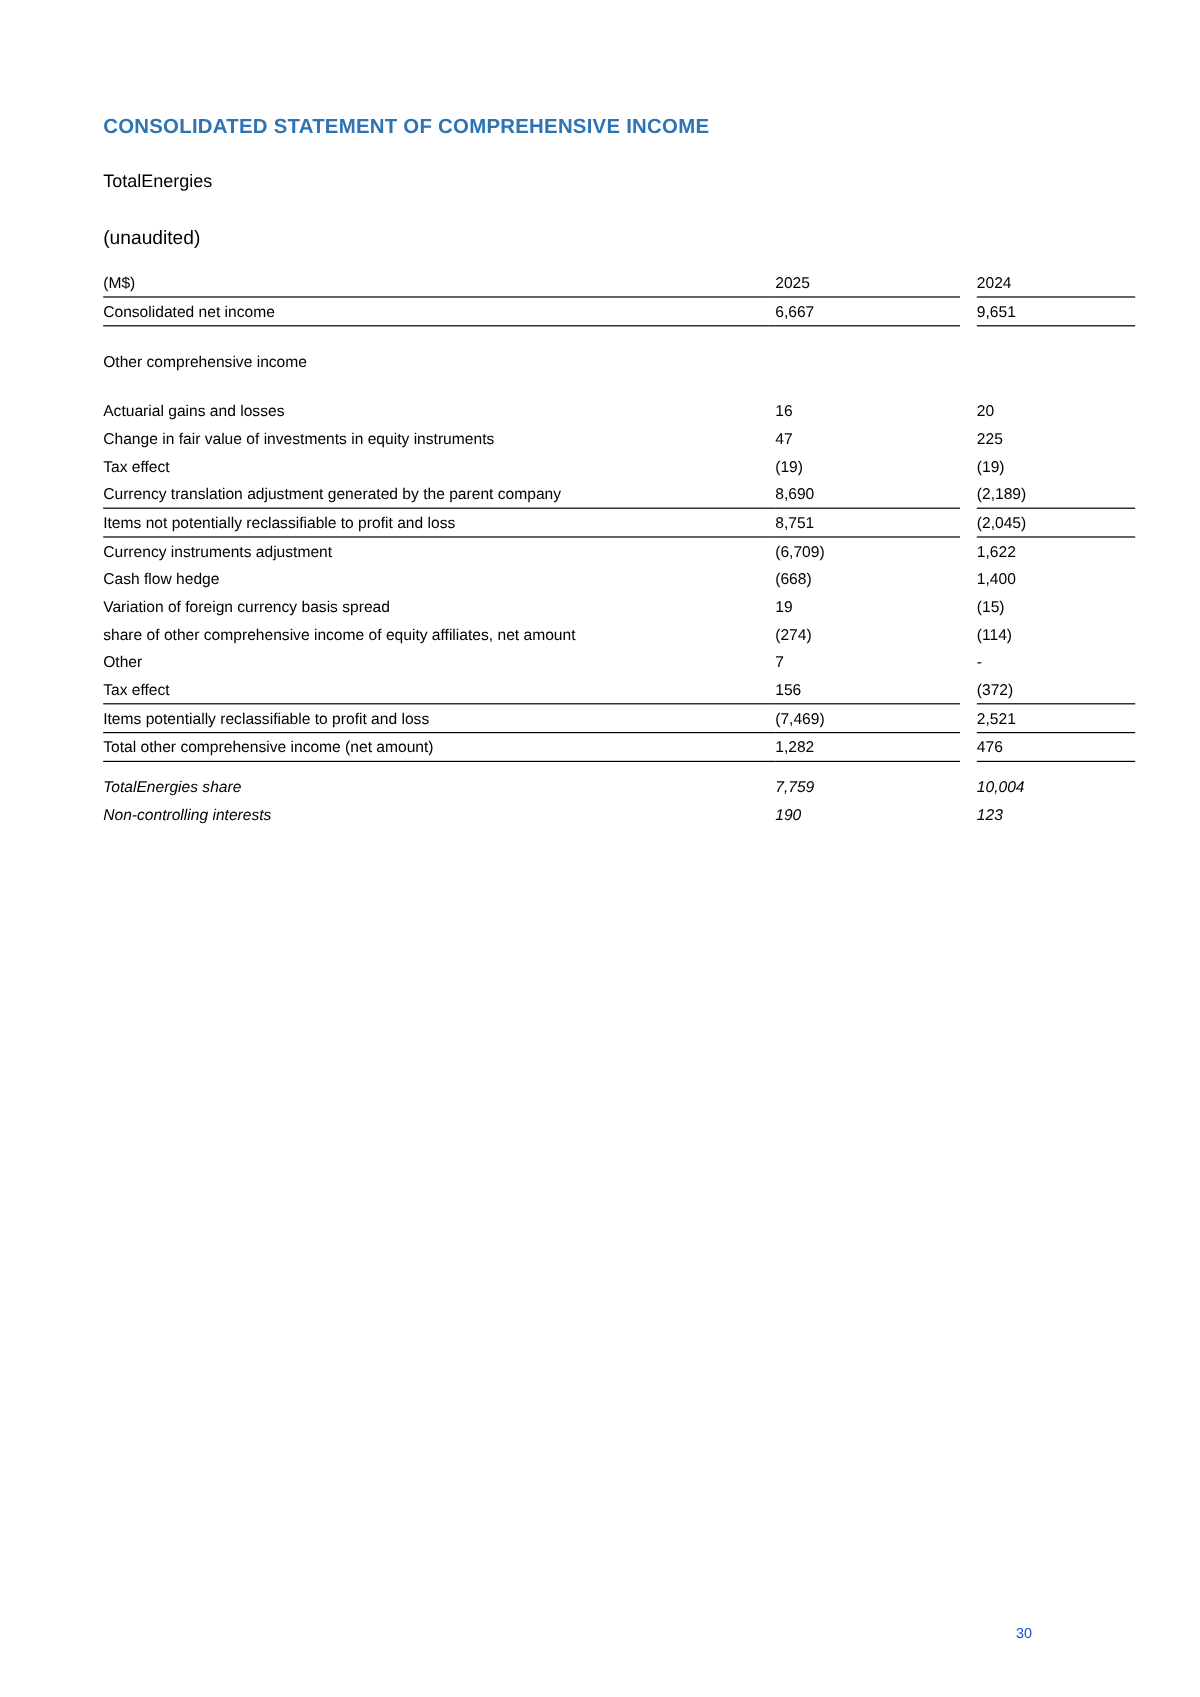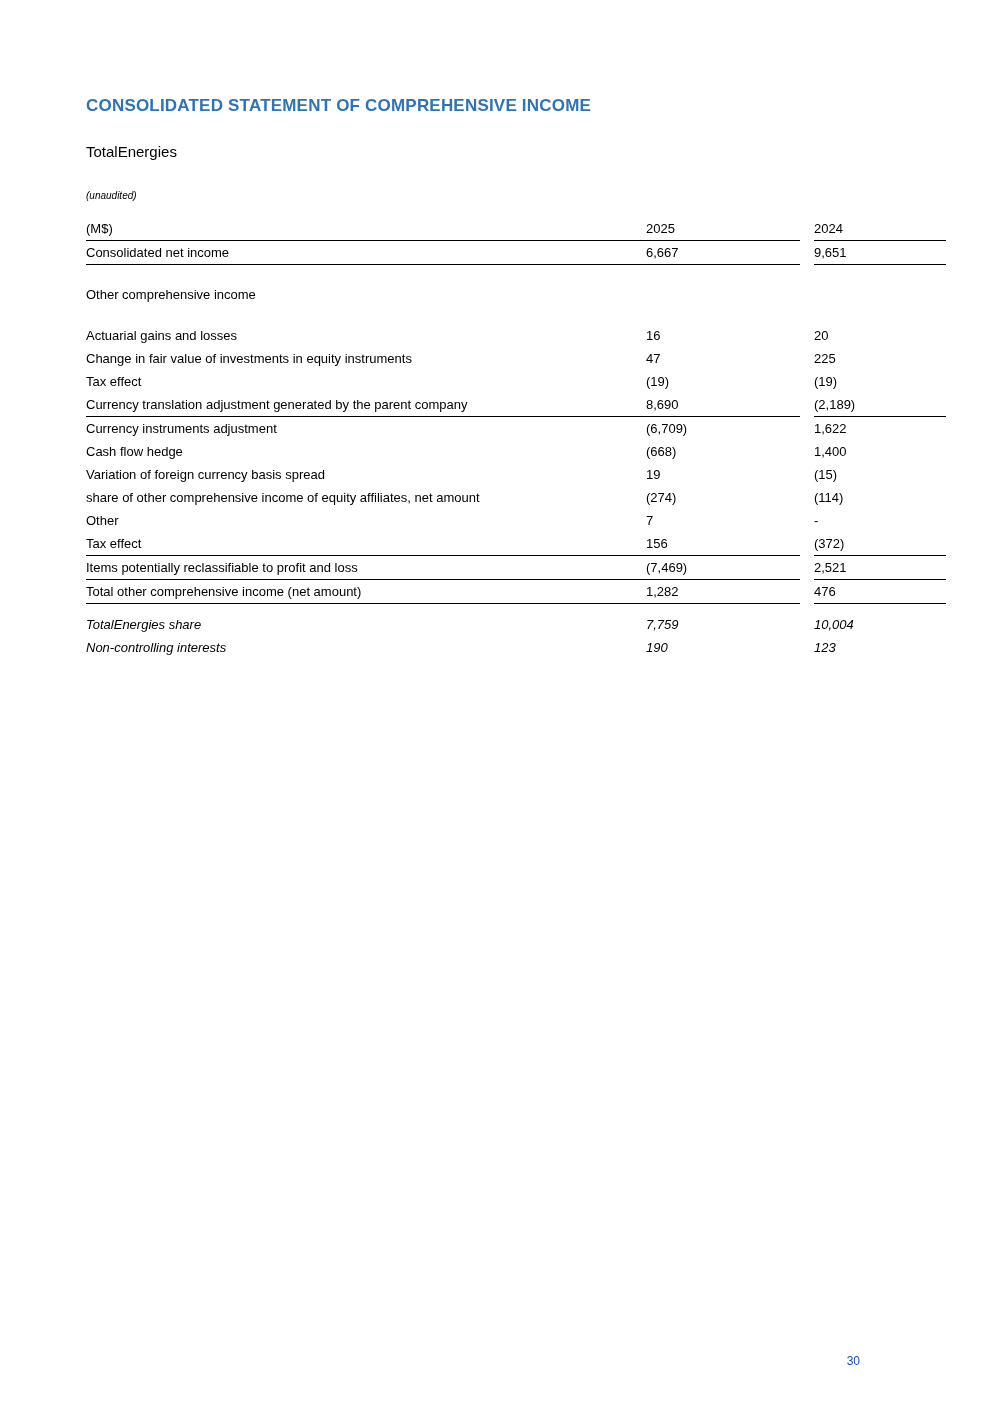--- a/index.html
+++ b/index.html
@@ -22,22 +22,21 @@
     margin: 0;
     letter-spacing: 0.2px;
   }
   .company-name {
     font-size: 15px;
     font-weight: normal;
     margin: 27px 0 0 0;
     color: #000;
   }
   .note {
-    font-size: 10px;
-    font-style: italic;
+    font-size: 16px;
     margin: 30px 0 16px 0;
     color: #000;
   }
   table.fin {
     border-collapse: collapse;
     table-layout: fixed;
     width: 860px;
     margin-top: 10px;
   }
   col.c-label { width: 560px; }
@@ -134,20 +133,26 @@
           <td class="gap"></td>
           <td class="val">(19)</td>
         </tr>
         <tr>
           <td class="label u">Currency translation adjustment generated by the parent company</td>
           <td class="val u">8,690</td>
           <td class="gap"></td>
           <td class="val u">(2,189)</td>
         </tr>
         <tr>
+          <td class="label bold u">Items not potentially reclassifiable to profit and loss</td>
+          <td class="val bold u">8,751</td>
+          <td class="gap"></td>
+          <td class="val bold u">(2,045)</td>
+        </tr>
+        <tr>
           <td class="label">Currency instruments adjustment</td>
           <td class="val">(6,709)</td>
           <td class="gap"></td>
           <td class="val">1,622</td>
         </tr>
         <tr>
           <td class="label">Cash flow hedge</td>
           <td class="val">(668)</td>
           <td class="gap"></td>
           <td class="val">1,400</td>

